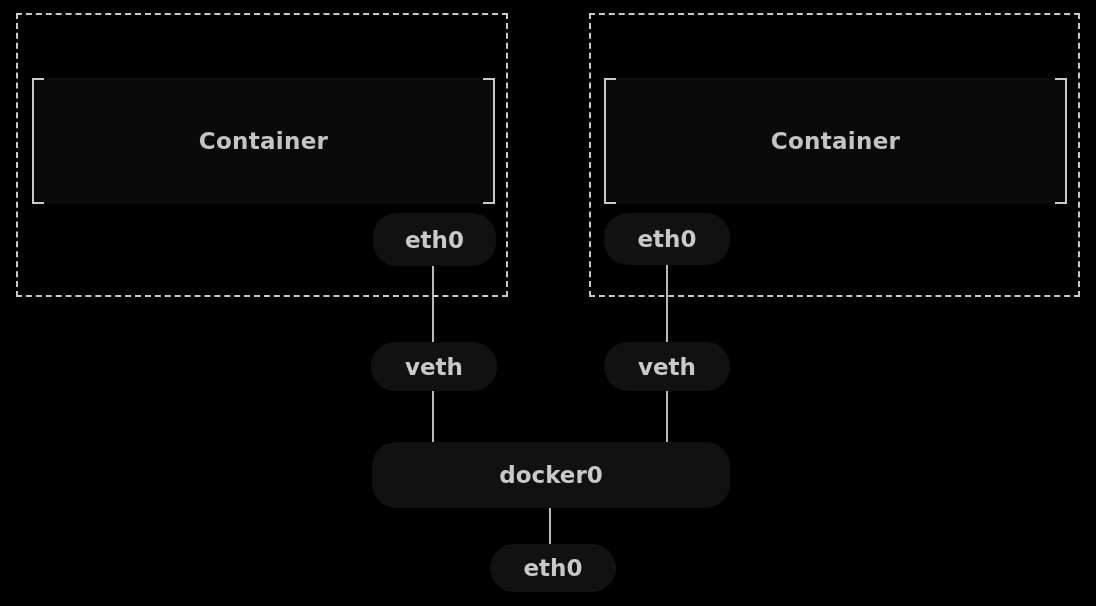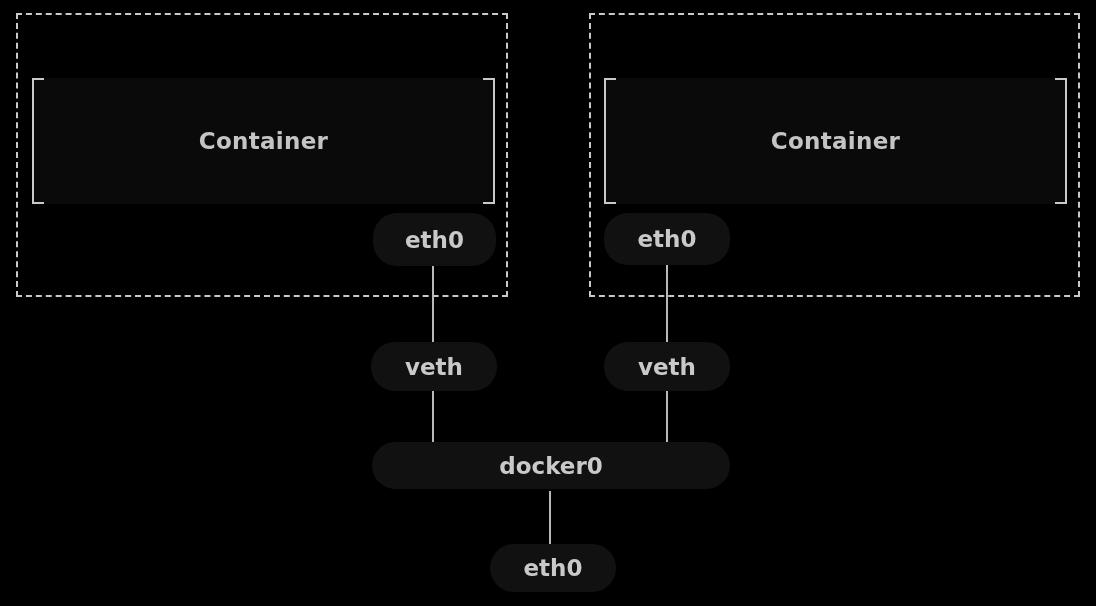--- a/index.html
+++ b/index.html
@@ -79,21 +79,21 @@
     align-items: center;
     justify-content: center;
     box-sizing: border-box;
     z-index: 2;
     border-radius: 24px;
   }
   .eth-cont-left  { left: 373px; top: 213px; width: 123px; height: 53px; }
   .eth-cont-right { left: 604px; top: 213px; width: 126px; height: 52px; }
   .veth-left      { left: 371px; top: 342px; width: 126px; height: 49px; }
   .veth-right     { left: 604px; top: 342px; width: 126px; height: 49px; }
-  .bridge-node    { left: 372px; top: 442px; width: 358px; height: 47px; justify-content: center; }
+  .bridge-node    { left: 372px; top: 442px; width: 358px; height: 66px; justify-content: center; }
   .eth-host       { left: 490px; top: 544px; width: 126px; height: 48px; }
 
   
   .connector {
     position: absolute;
     width: 2px;
     background: #b9b9b9;
     z-index: 1;
   }
   .c-eth-veth-left   { left: 432px; top: 266px; height: 76px; }

